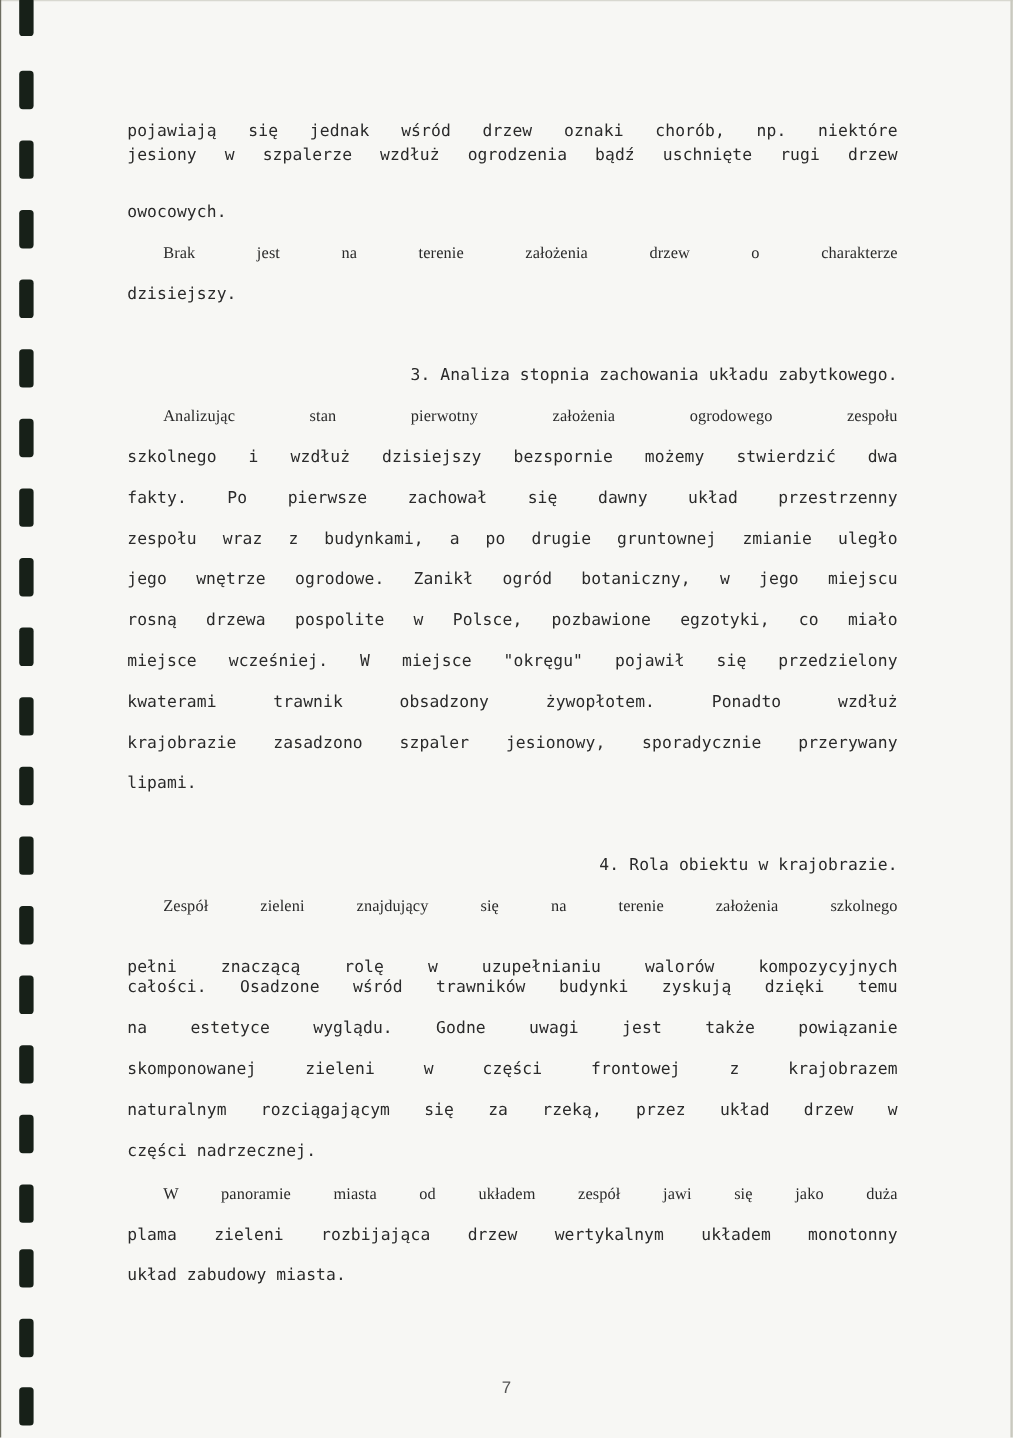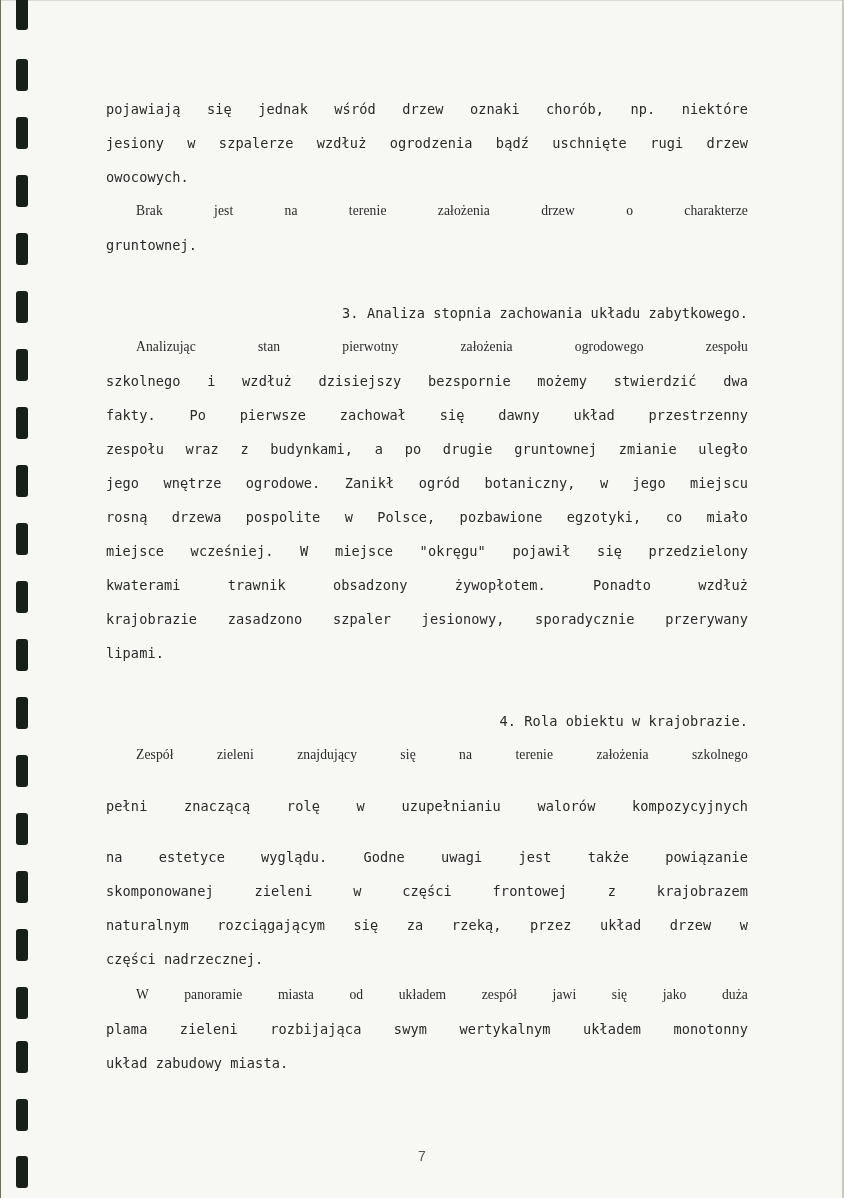--- a/index.html
+++ b/index.html
@@ -101,47 +101,48 @@
     <div class="hole" style="top:929px"></div>
     <div class="hole" style="top:987px"></div>
     <div class="hole" style="top:1041px"></div>
     <div class="hole" style="top:1099px"></div>
     <div class="hole" style="top:1156px"></div>
   </div>
 
   <div class="text-block" style="top:0;height:950px;">
 
     <div class="line justify" style="top:99px">pojawiają się jednak wśród drzew oznaki chorób, np. niektóre</div>
-    <div class="line justify" style="top:133px">jesiony w szpalerze wzdłuż ogrodzenia bądź uschnięte rugi drzew</div>
+    <div class="line justify" style="top:119px">jesiony w szpalerze wzdłuż ogrodzenia bądź uschnięte rugi drzew</div>
     <div class="line" style="top:167px">owocowych.</div>
 
     <div class="line justify indent" style="top:201px">Brak jest na terenie założenia drzew o charakterze</div>
-    <div class="line" style="top:235px">gruntownej.</div>
+    <div class="line" style="top:235px">dzisiejszy.</div>
 
     <div class="line heading" style="top:303px">3. Analiza stopnia zachowania układu zabytkowego.</div>
 
     <div class="line justify indent" style="top:337px">Analizując stan pierwotny założenia ogrodowego zespołu</div>
     <div class="line justify" style="top:371px">szkolnego i wzdłuż dzisiejszy bezspornie możemy stwierdzić dwa</div>
     <div class="line justify" style="top:405px">fakty. Po pierwsze zachował się dawny układ przestrzenny</div>
     <div class="line justify" style="top:439px">zespołu wraz z budynkami, a po drugie gruntownej zmianie uległo</div>
     <div class="line justify" style="top:473px">jego wnętrze ogrodowe. Zanikł ogród botaniczny, w jego miejscu</div>
     <div class="line justify" style="top:507px">rosną drzewa pospolite w Polsce, pozbawione egzotyki, co miało</div>
     <div class="line justify" style="top:541px">miejsce wcześniej. W miejsce "okręgu" pojawił się przedzielony</div>
     <div class="line justify" style="top:575px">kwaterami trawnik obsadzony żywopłotem. Ponadto wzdłuż</div>
     <div class="line justify" style="top:609px">krajobrazie zasadzono szpaler jesionowy, sporadycznie przerywany</div>
     <div class="line" style="top:643px">lipami.</div>
 
     <div class="line heading" style="top:711px">4. Rola obiektu w krajobrazie.</div>
 
     <div class="line justify indent" style="top:745px">Zespół zieleni znajdujący się na terenie założenia szkolnego</div>
     <div class="line justify" style="top:796px">pełni znaczącą rolę w uzupełnianiu walorów kompozycyjnych</div>
+    <div class="line justify" style="top:813px">całości. Osadzone wśród trawników budynki zyskują dzięki temu</div>
     <div class="line justify" style="top:847px">na estetyce wyglądu. Godne uwagi jest także powiązanie</div>
     <div class="line justify" style="top:881px">skomponowanej zieleni w części frontowej z krajobrazem</div>
     <div class="line justify" style="top:915px">naturalnym rozciągającym się za rzeką, przez układ drzew w</div>
     <div class="line" style="top:949px">części nadrzecznej.</div>
 
     <div class="line justify indent" style="top:985px">W panoramie miasta od układem zespół jawi się jako duża</div>
-    <div class="line justify" style="top:1019px">plama zieleni rozbijająca swym wertykalnym układem monotonny</div>
+    <div class="line justify" style="top:1019px">plama zieleni rozbijająca drzew wertykalnym układem monotonny</div>
     <div class="line" style="top:1053px">układ zabudowy miasta.</div>
   </div>
 
   <div class="page-number">7</div>
 </div>
 
 </body></html>

